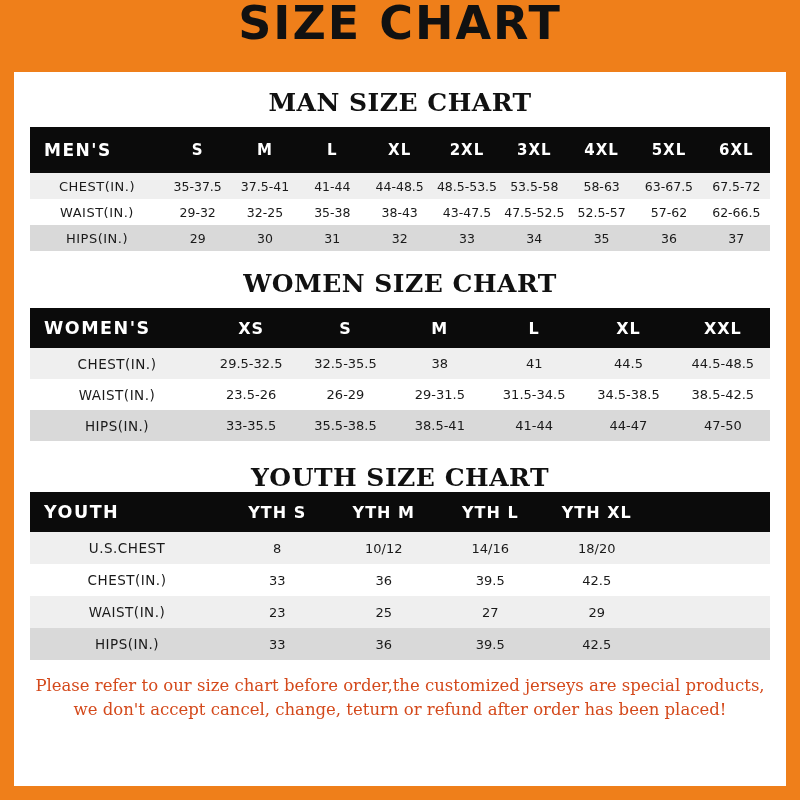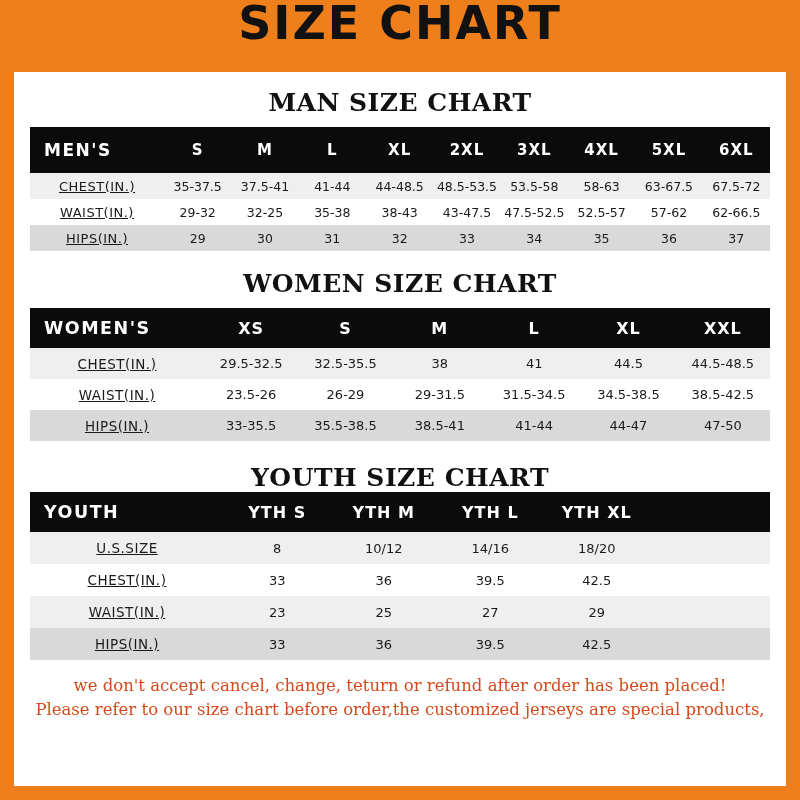--- a/index.html
+++ b/index.html
@@ -87,21 +87,20 @@
     text-align: left;
     padding-left: 14px;
     font-size: 17px;
     letter-spacing: 1.5px;
   }
   table.chart tbody td.rowhead {
     text-align: center;
     font-size: 13px;
     letter-spacing: 0.5px;
     color: #1a1a1a;
-    text-decoration: underline;
   }
   tr.band-light td { background: #efefef; }
   tr.band-mid td { background: #d9d9d9; }
   tr.band-white td { background: #ffffff; }
 
   
   table.women td { font-size: 13px; height: 31px; }
   table.women thead td { font-size: 16px; height: 40px; }
   table.women thead td.corner { font-size: 17.5px; }
   table.women tbody td.rowhead { font-size: 13.5px; }
@@ -249,21 +248,21 @@
           <td class="corner" style="width:180px">YOUTH</td>
           <td>YTH S</td>
           <td>YTH M</td>
           <td>YTH L</td>
           <td>YTH XL</td>
           <td style="width:120px"></td>
         </tr>
       </thead>
       <tbody>
         <tr class="band-light">
-          <td class="rowhead">U.S.SIZE</td>
+          <td class="rowhead">U.S.CHEST</td>
           <td>8</td>
           <td>10/12</td>
           <td>14/16</td>
           <td>18/20</td>
           <td></td>
         </tr>
         <tr class="band-white">
           <td class="rowhead">CHEST(IN.)</td>
           <td>33</td>
           <td>36</td>
@@ -284,20 +283,20 @@
           <td>33</td>
           <td>36</td>
           <td>39.5</td>
           <td>42.5</td>
           <td></td>
         </tr>
       </tbody>
     </table>
 
     <div class="footer-note">
+      <div>Please refer to our size chart before order,the customized jerseys are special products,</div>
       <div>we don't accept cancel, change, teturn or refund after order has been placed!</div>
-      <div>Please refer to our size chart before order,the customized jerseys are special products,</div>
     </div>
 
   </div>
 
   <div class="bottom-bar"></div>
 </div>
 
 </body></html>

